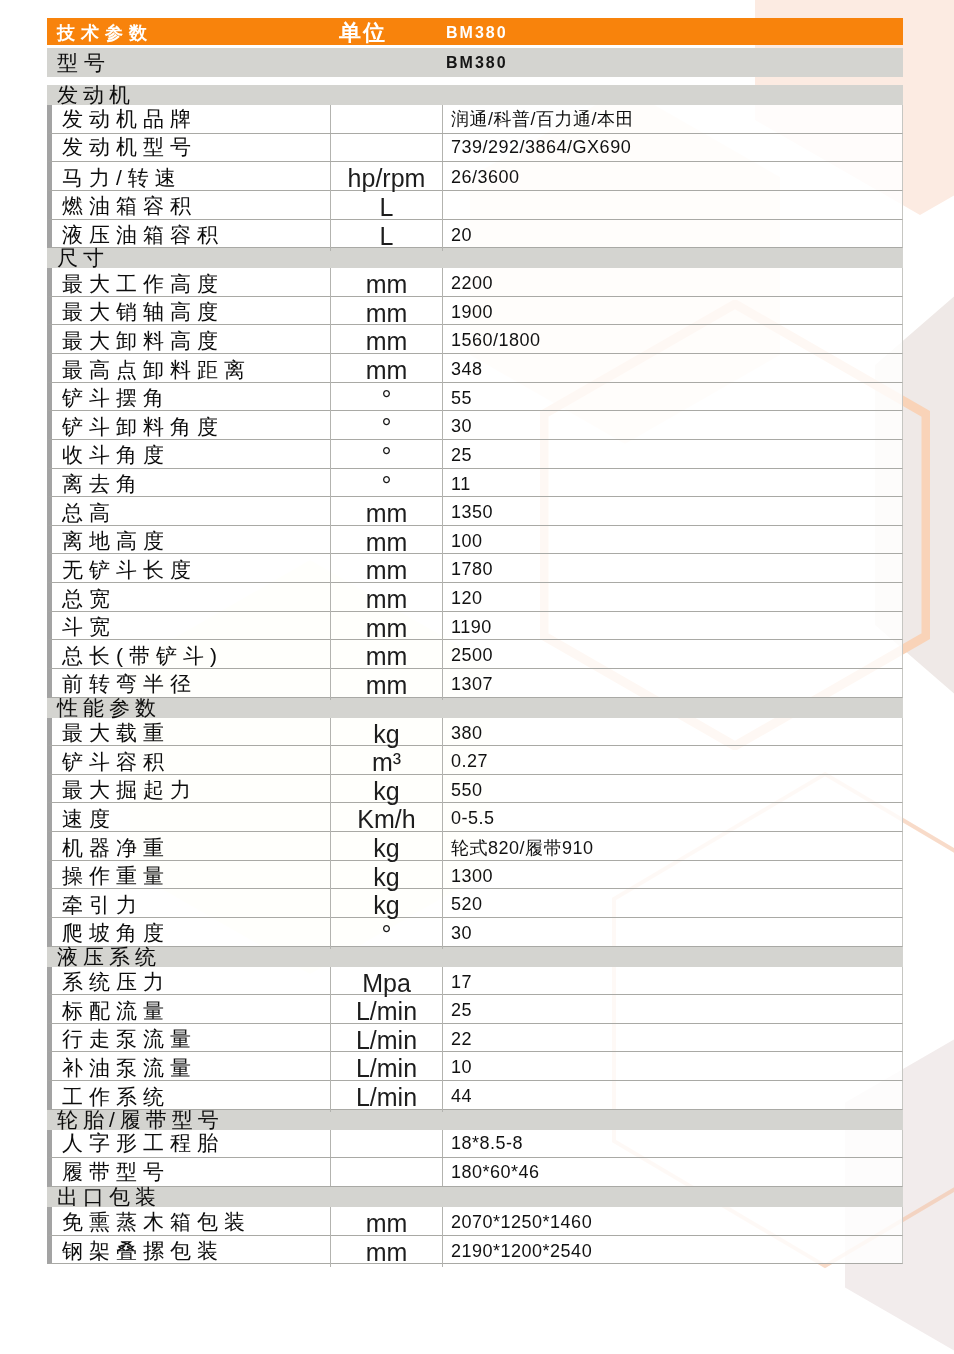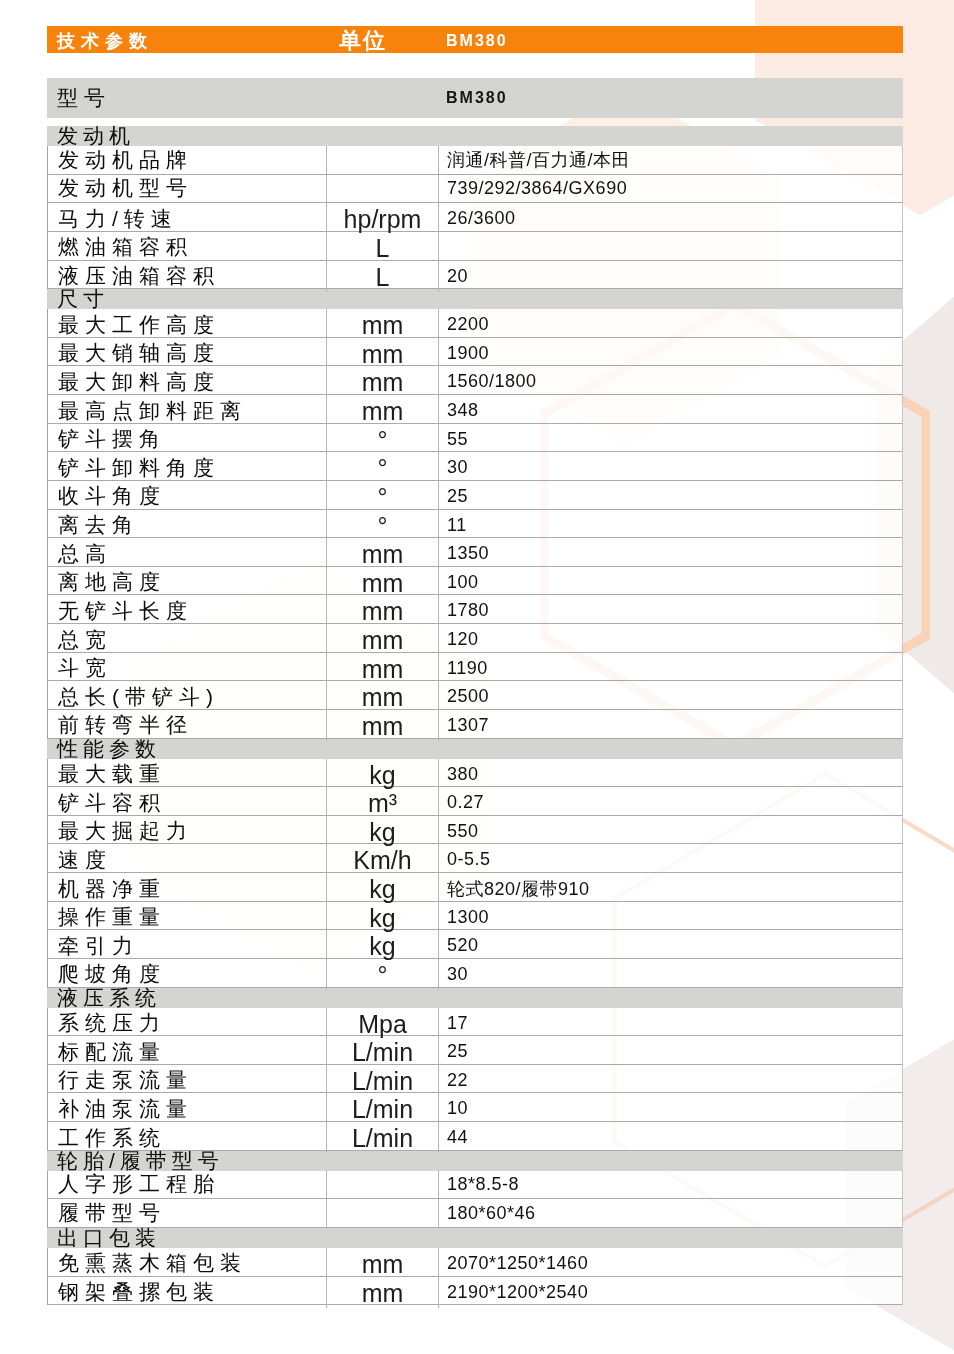--- a/index.html
+++ b/index.html
@@ -16,51 +16,51 @@
   }
   .hex-top-right{left:755px;top:-165px;width:330px;height:380px;background:#fcebe2;}
   .hex-fill-peach{left:470px;top:88px;width:310px;height:356px;background:#fbe4d3;opacity:.55;}
   .hex-yellow{left:130px;top:560px;width:360px;height:414px;background:#fdf6d7;opacity:.55;}
   .hex-gray-right{left:875px;top:235px;width:300px;height:520px;background:#efe9e7;}
   .hex-gray-bottom{left:845px;top:1010px;width:320px;height:370px;background:#f2ecec;}
   .hex-outline-1{position:absolute;left:540px;top:300px;}
   .hex-outline-2{position:absolute;left:610px;top:770px;opacity:.6;}
 
   
-  .spec-table{position:absolute;left:47px;top:26px;width:856px;z-index:1;}
+  .spec-table{position:absolute;left:47px;top:18px;width:856px;z-index:1;}
 
   .header-row{
     height:27px;background:var(--accent-orange,#f8830c);
     display:grid;grid-template-columns:279px 112px 1fr;align-items:center;
     color:#ffffff;font-weight:bold;
   }
   .header-title{padding-left:10px;font-size:18px;letter-spacing:6px;}
   .header-unit{justify-self:center;font-size:22px;letter-spacing:2px;transform:translateX(-19px);}
   .header-model{padding-left:8px;font-size:16px;letter-spacing:2px;}
 
   .model-row{
-    margin-top:25px;margin-bottom:8px;height:40px;
+    margin-top:3px;margin-bottom:8px;height:29px;
     background:var(--section-gray,#d4d4d0);
     display:grid;grid-template-columns:279px 112px 1fr;align-items:center;
   }
   .model-label{padding-left:10px;font-size:21px;letter-spacing:6px;color:#0d0d0d;}
   .model-value{padding-left:8px;font-size:16px;letter-spacing:2px;color:#151515;font-weight:bold;}
 
   .section-row{
     height:20px;box-sizing:border-box;
     background:var(--section-gray,#d4d4d0);
     display:flex;align-items:center;padding-left:10px;
     font-size:21px;letter-spacing:5px;color:#0d0d0d;
   }
   .data-row{
     height:28.63px;box-sizing:border-box;
     background:rgba(255,255,255,.84);
     display:grid;grid-template-columns:279px 112px 1fr;
     border-bottom:1px solid var(--border-gray,#a9a9a5);
-    border-left:1px solid #a3a3a3;border-right:1px solid #c6c6c2;
+    border-left:5px solid #a3a3a3;border-right:1px solid #c6c6c2;
   }
   .cell-name{
     display:flex;align-items:center;padding-left:10px;
     font-size:21px;letter-spacing:6px;color:#0d0d0d;
     border-right:1px solid #b3b3af;white-space:nowrap;overflow:hidden;
   }
   .cell-unit{
     display:flex;align-items:center;justify-content:center;
     font-size:25px;color:#1d1d1d;border-right:1px solid #b3b3af;
     padding-top:2px;box-sizing:border-box;

